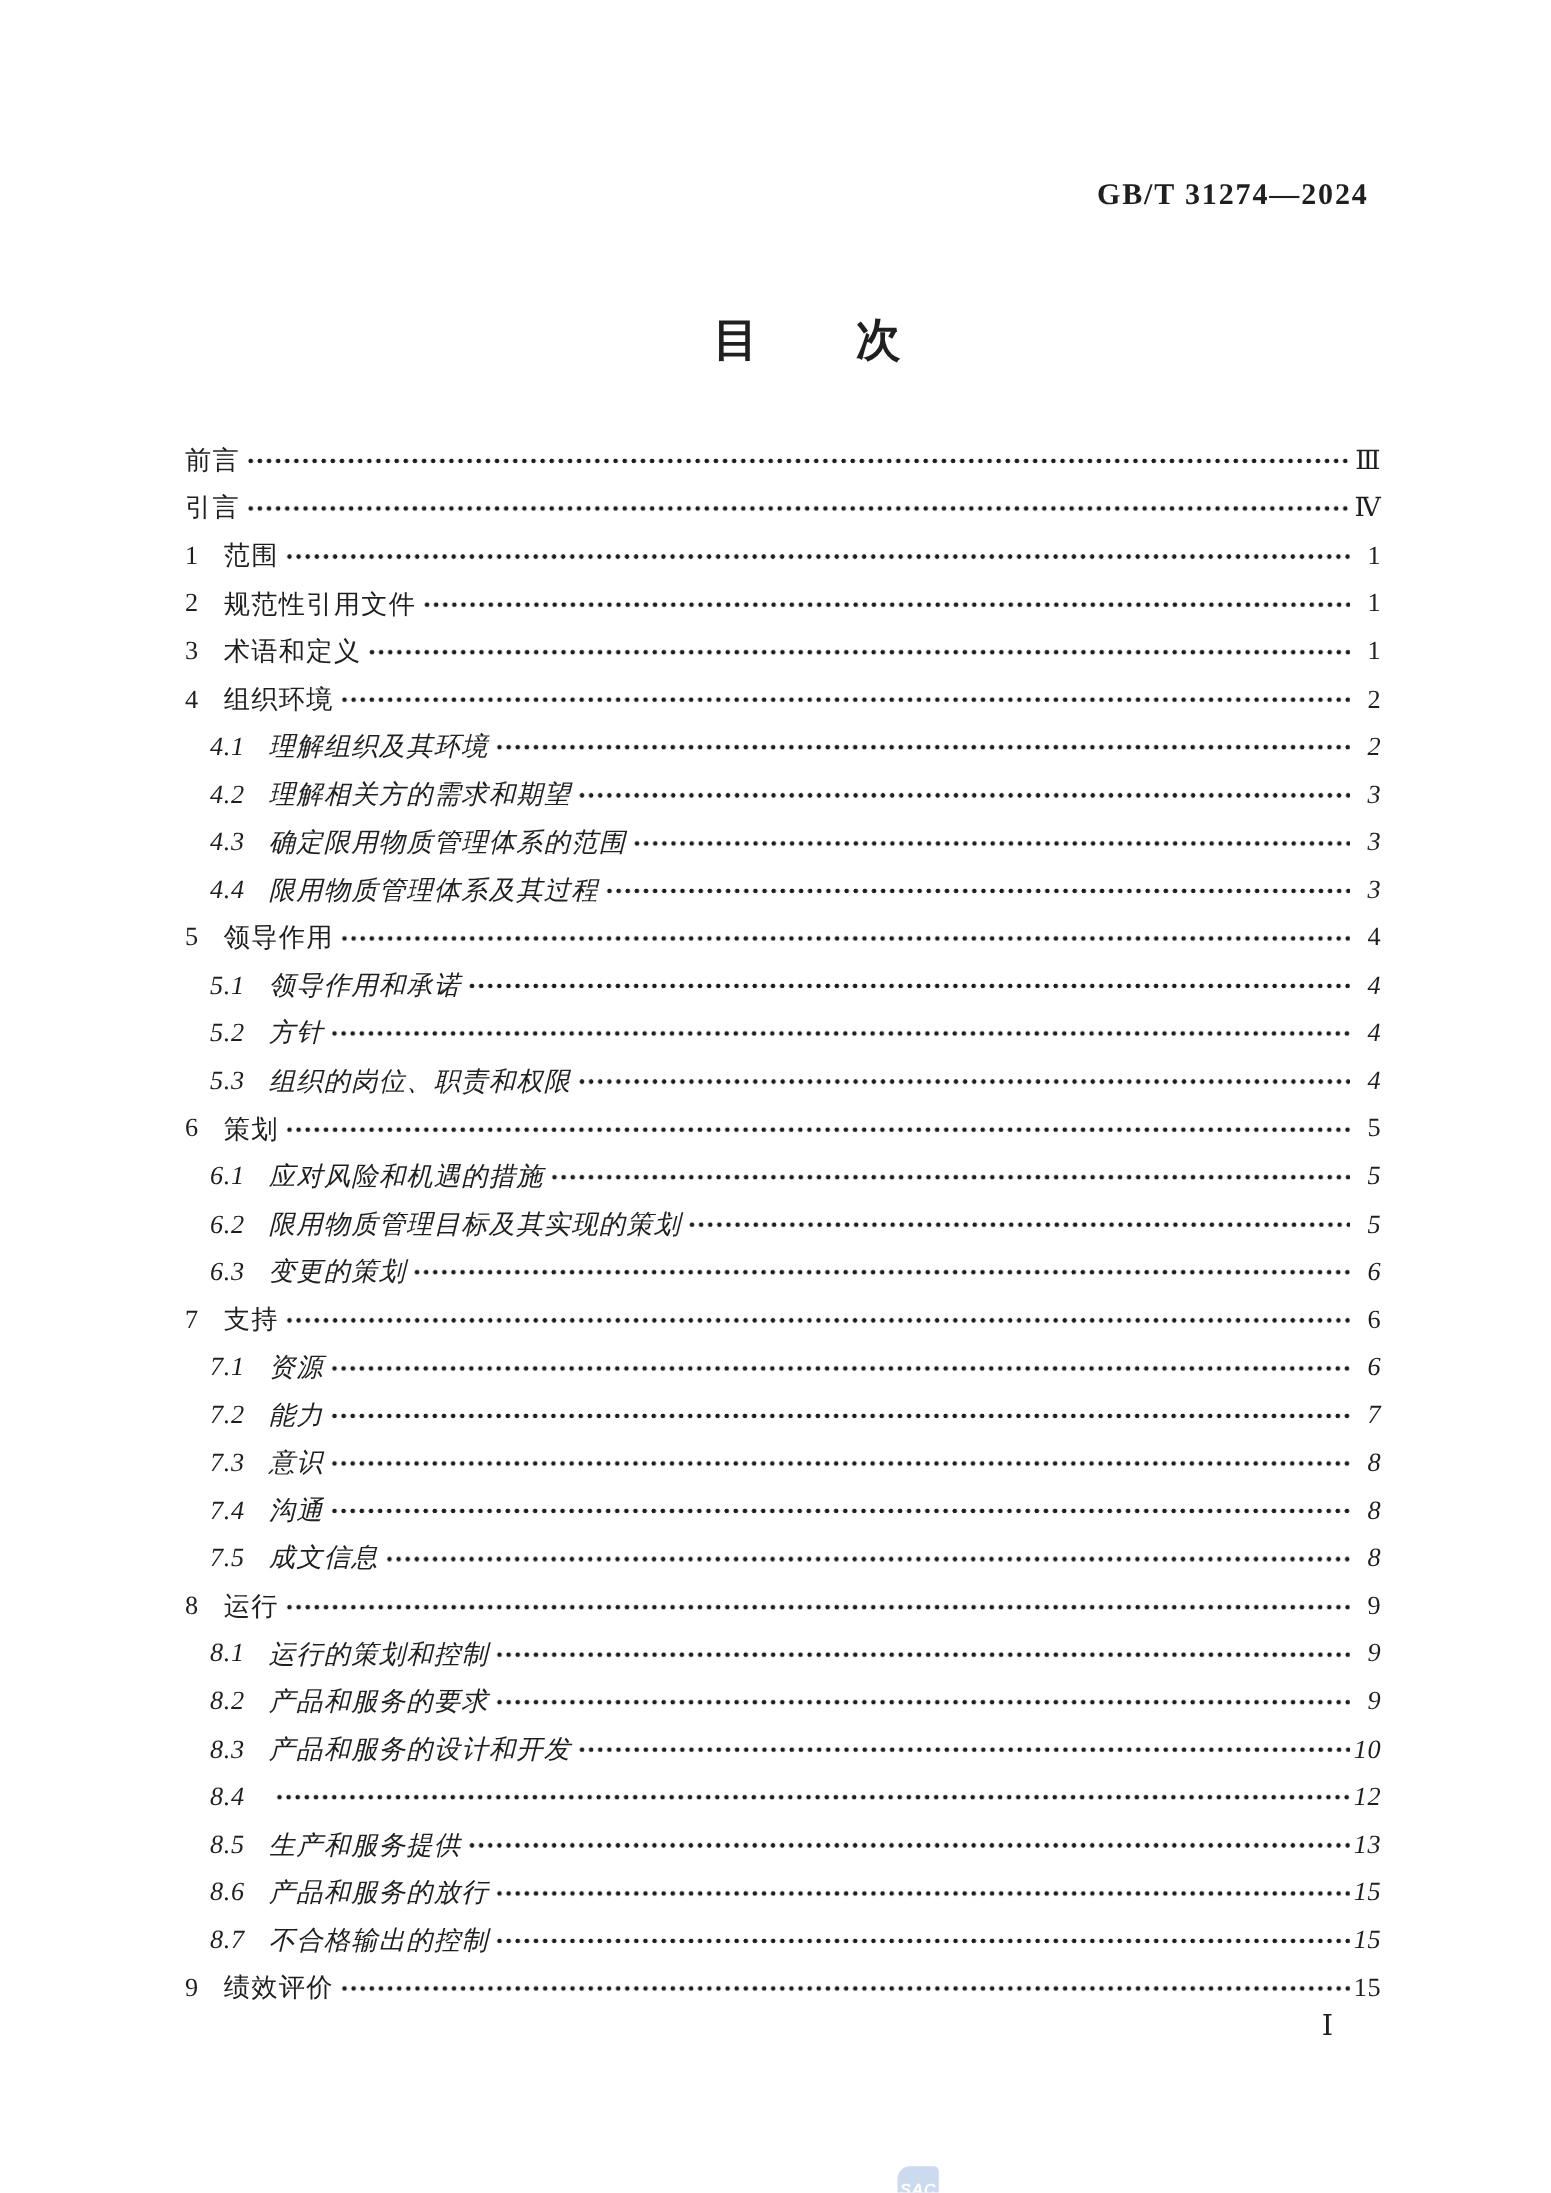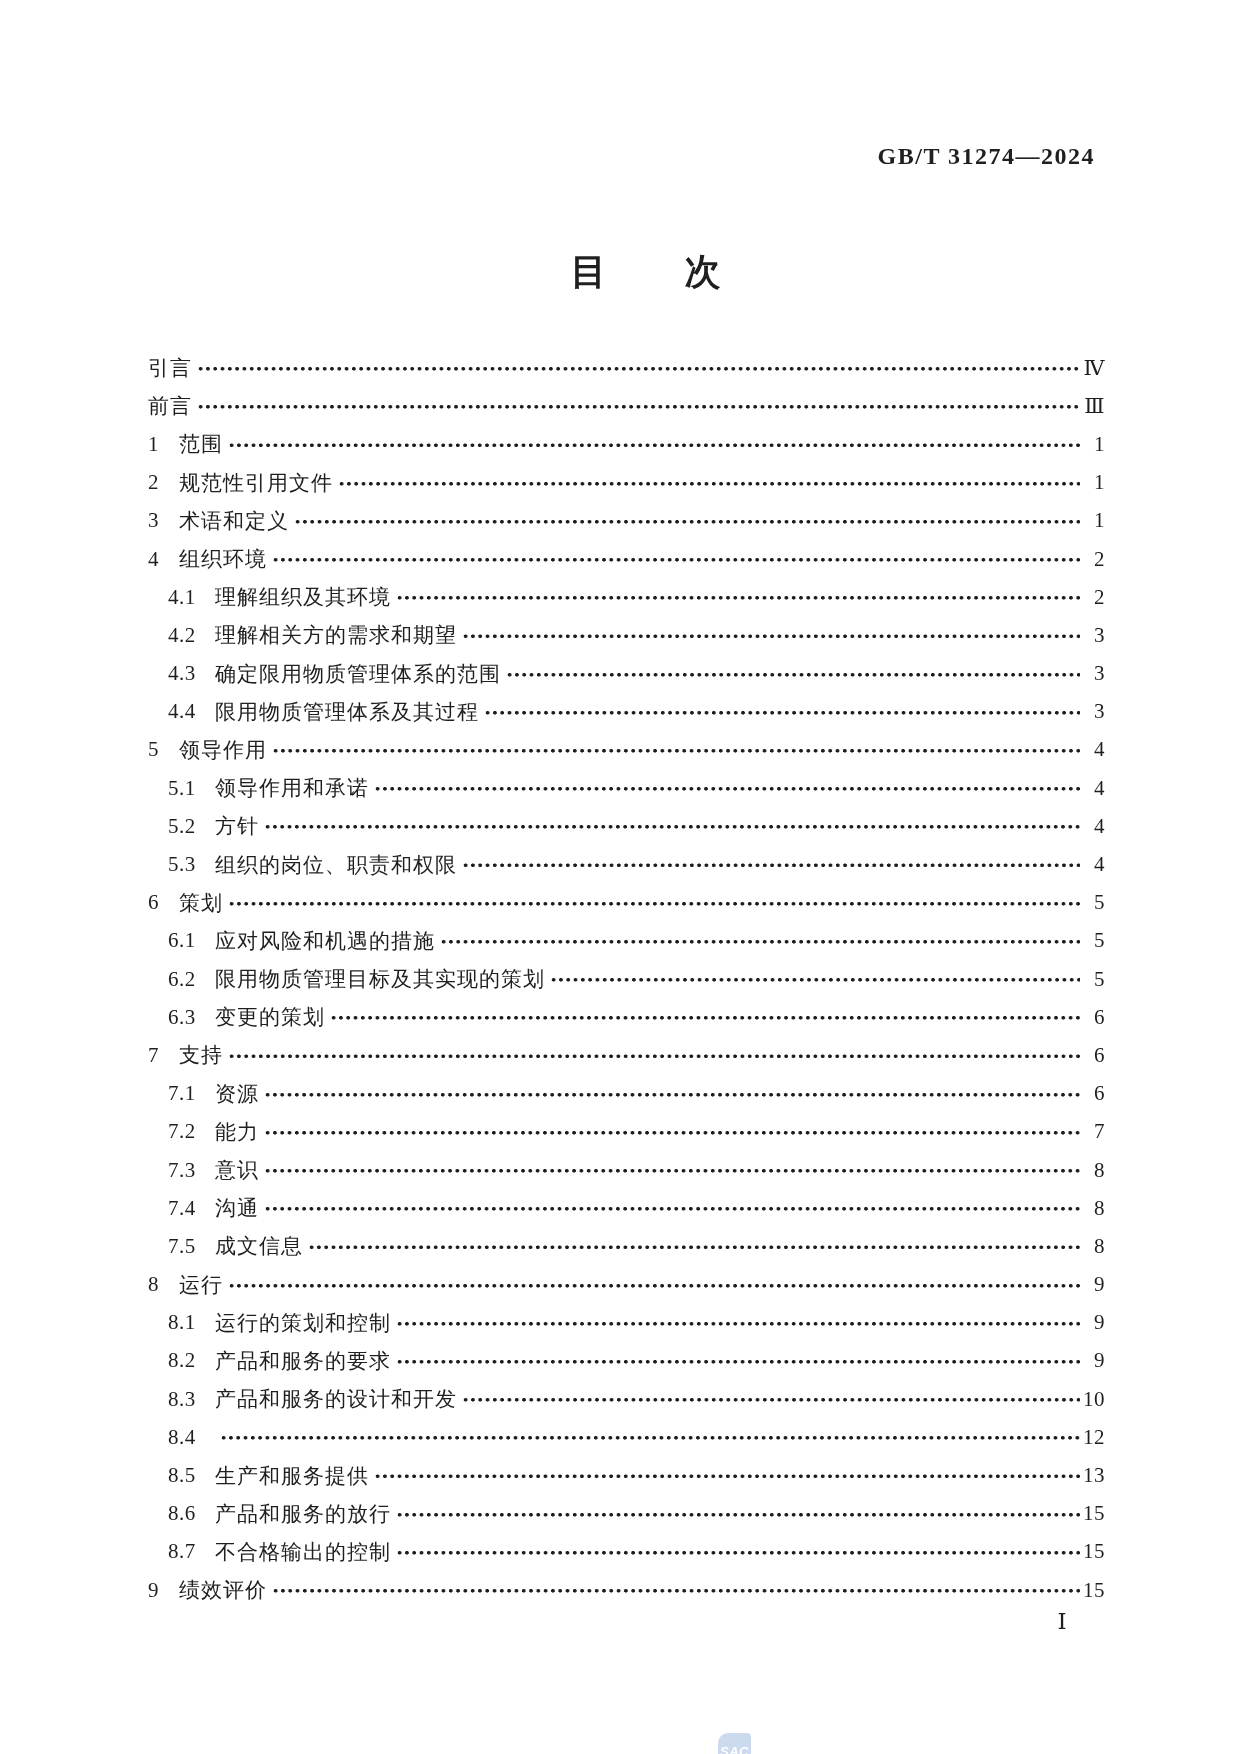--- a/index.html
+++ b/index.html
@@ -52,21 +52,21 @@
     height: 38.2px;
     font-size: 21px;
     white-space: nowrap;
   }
   .toc-row .num {
     display: inline-block;
     flex: 0 0 auto;
     letter-spacing: 0.5px;
   }
   .toc-row.lvl1 .num { width: 31px; }
-  .toc-row.lvl2 { padding-left: 20px; }
+  .toc-row.lvl2 { padding-left: 20px; font-style: italic; }
   .toc-row.lvl2 .num { width: 47px; }
   .toc-row .label {
     flex: 0 0 auto;
     letter-spacing: 1px;
   }
   
   .toc-row .leader {
     flex: 1 1 auto;
     align-self: stretch;
     margin: 0 3px 0 5px;
@@ -115,29 +115,29 @@
 </head>
 <body>
 
 <div class="doc-number">GB/T 31274—2024</div>
 
 <div class="toc-title">目　　次</div>
 
 <div class="toc-list">
     <div class="toc-row lvl0">
 
+    <span class="label">前言</span>
+    <span class="leader"></span>
+    <span class="pg">Ⅲ</span>
+  </div>
+    <div class="toc-row lvl0">
+
     <span class="label">引言</span>
     <span class="leader"></span>
     <span class="pg">Ⅳ</span>
-  </div>
-    <div class="toc-row lvl0">
-
-    <span class="label">前言</span>
-    <span class="leader"></span>
-    <span class="pg">Ⅲ</span>
   </div>
     <div class="toc-row lvl1">
     <span class="num">1</span>
     <span class="label">范围</span>
     <span class="leader"></span>
     <span class="pg">1</span>
   </div>
     <div class="toc-row lvl1">
     <span class="num">2</span>
     <span class="label">规范性引用文件</span>

